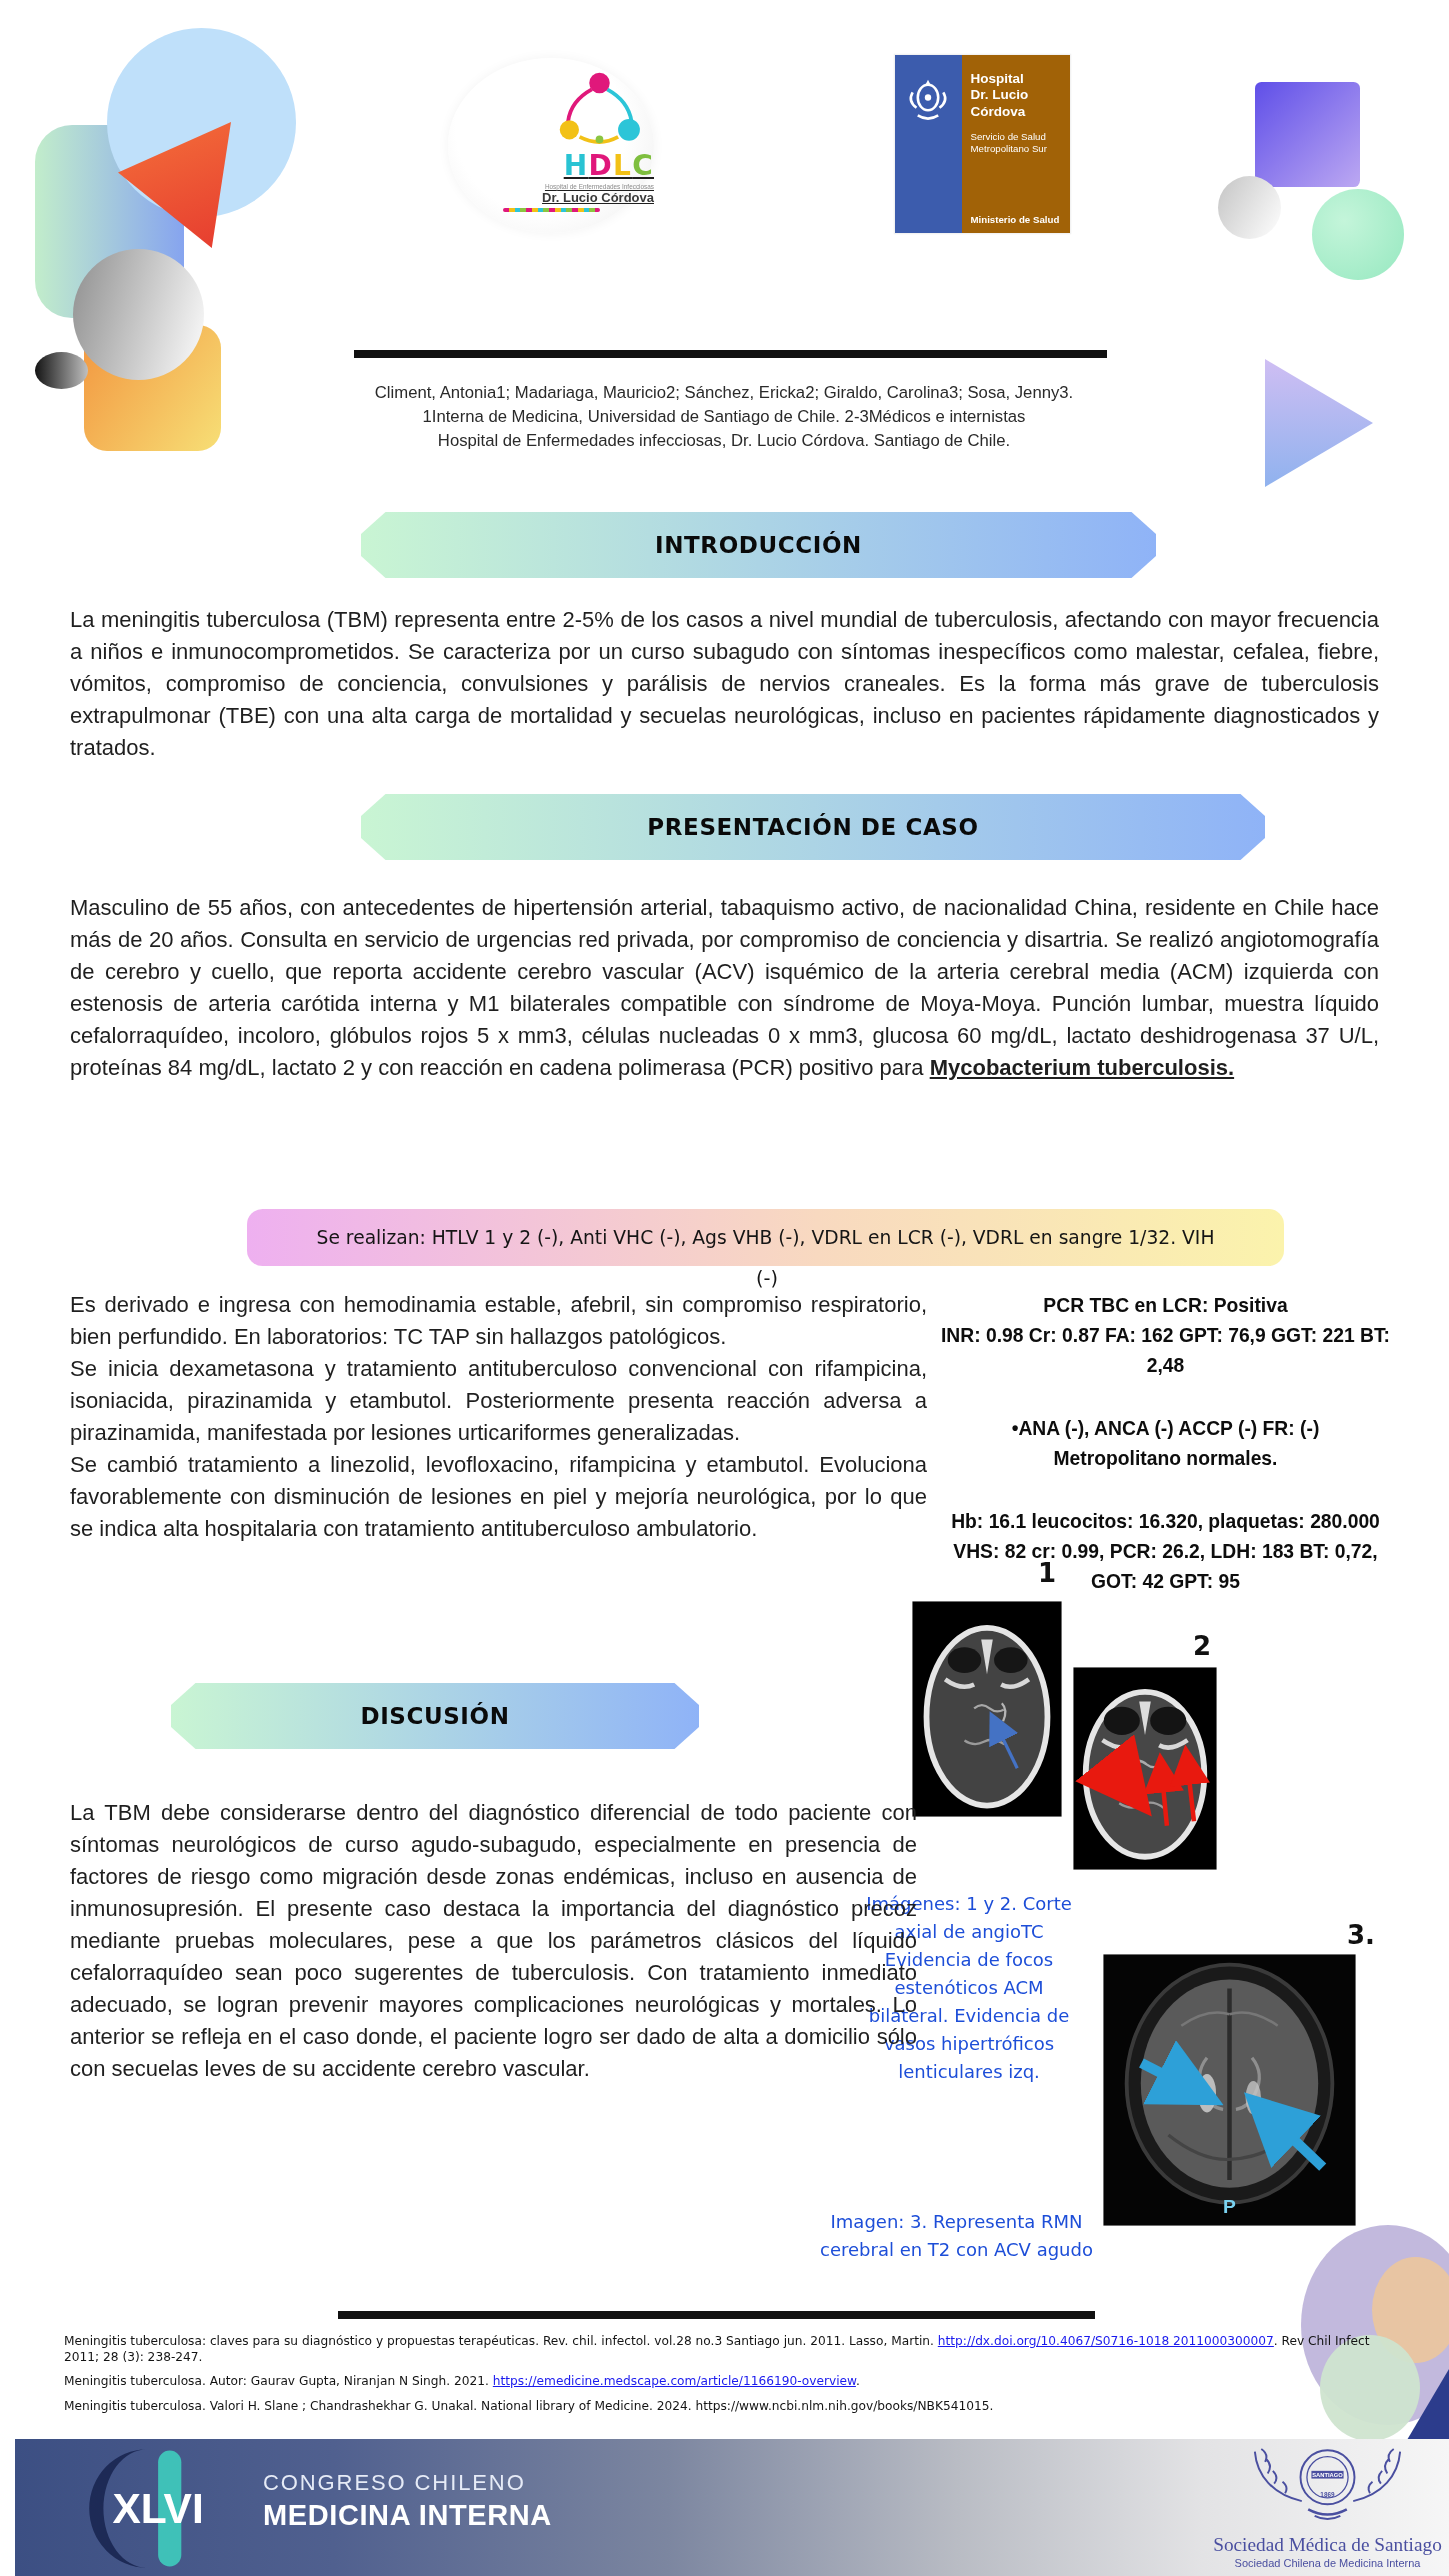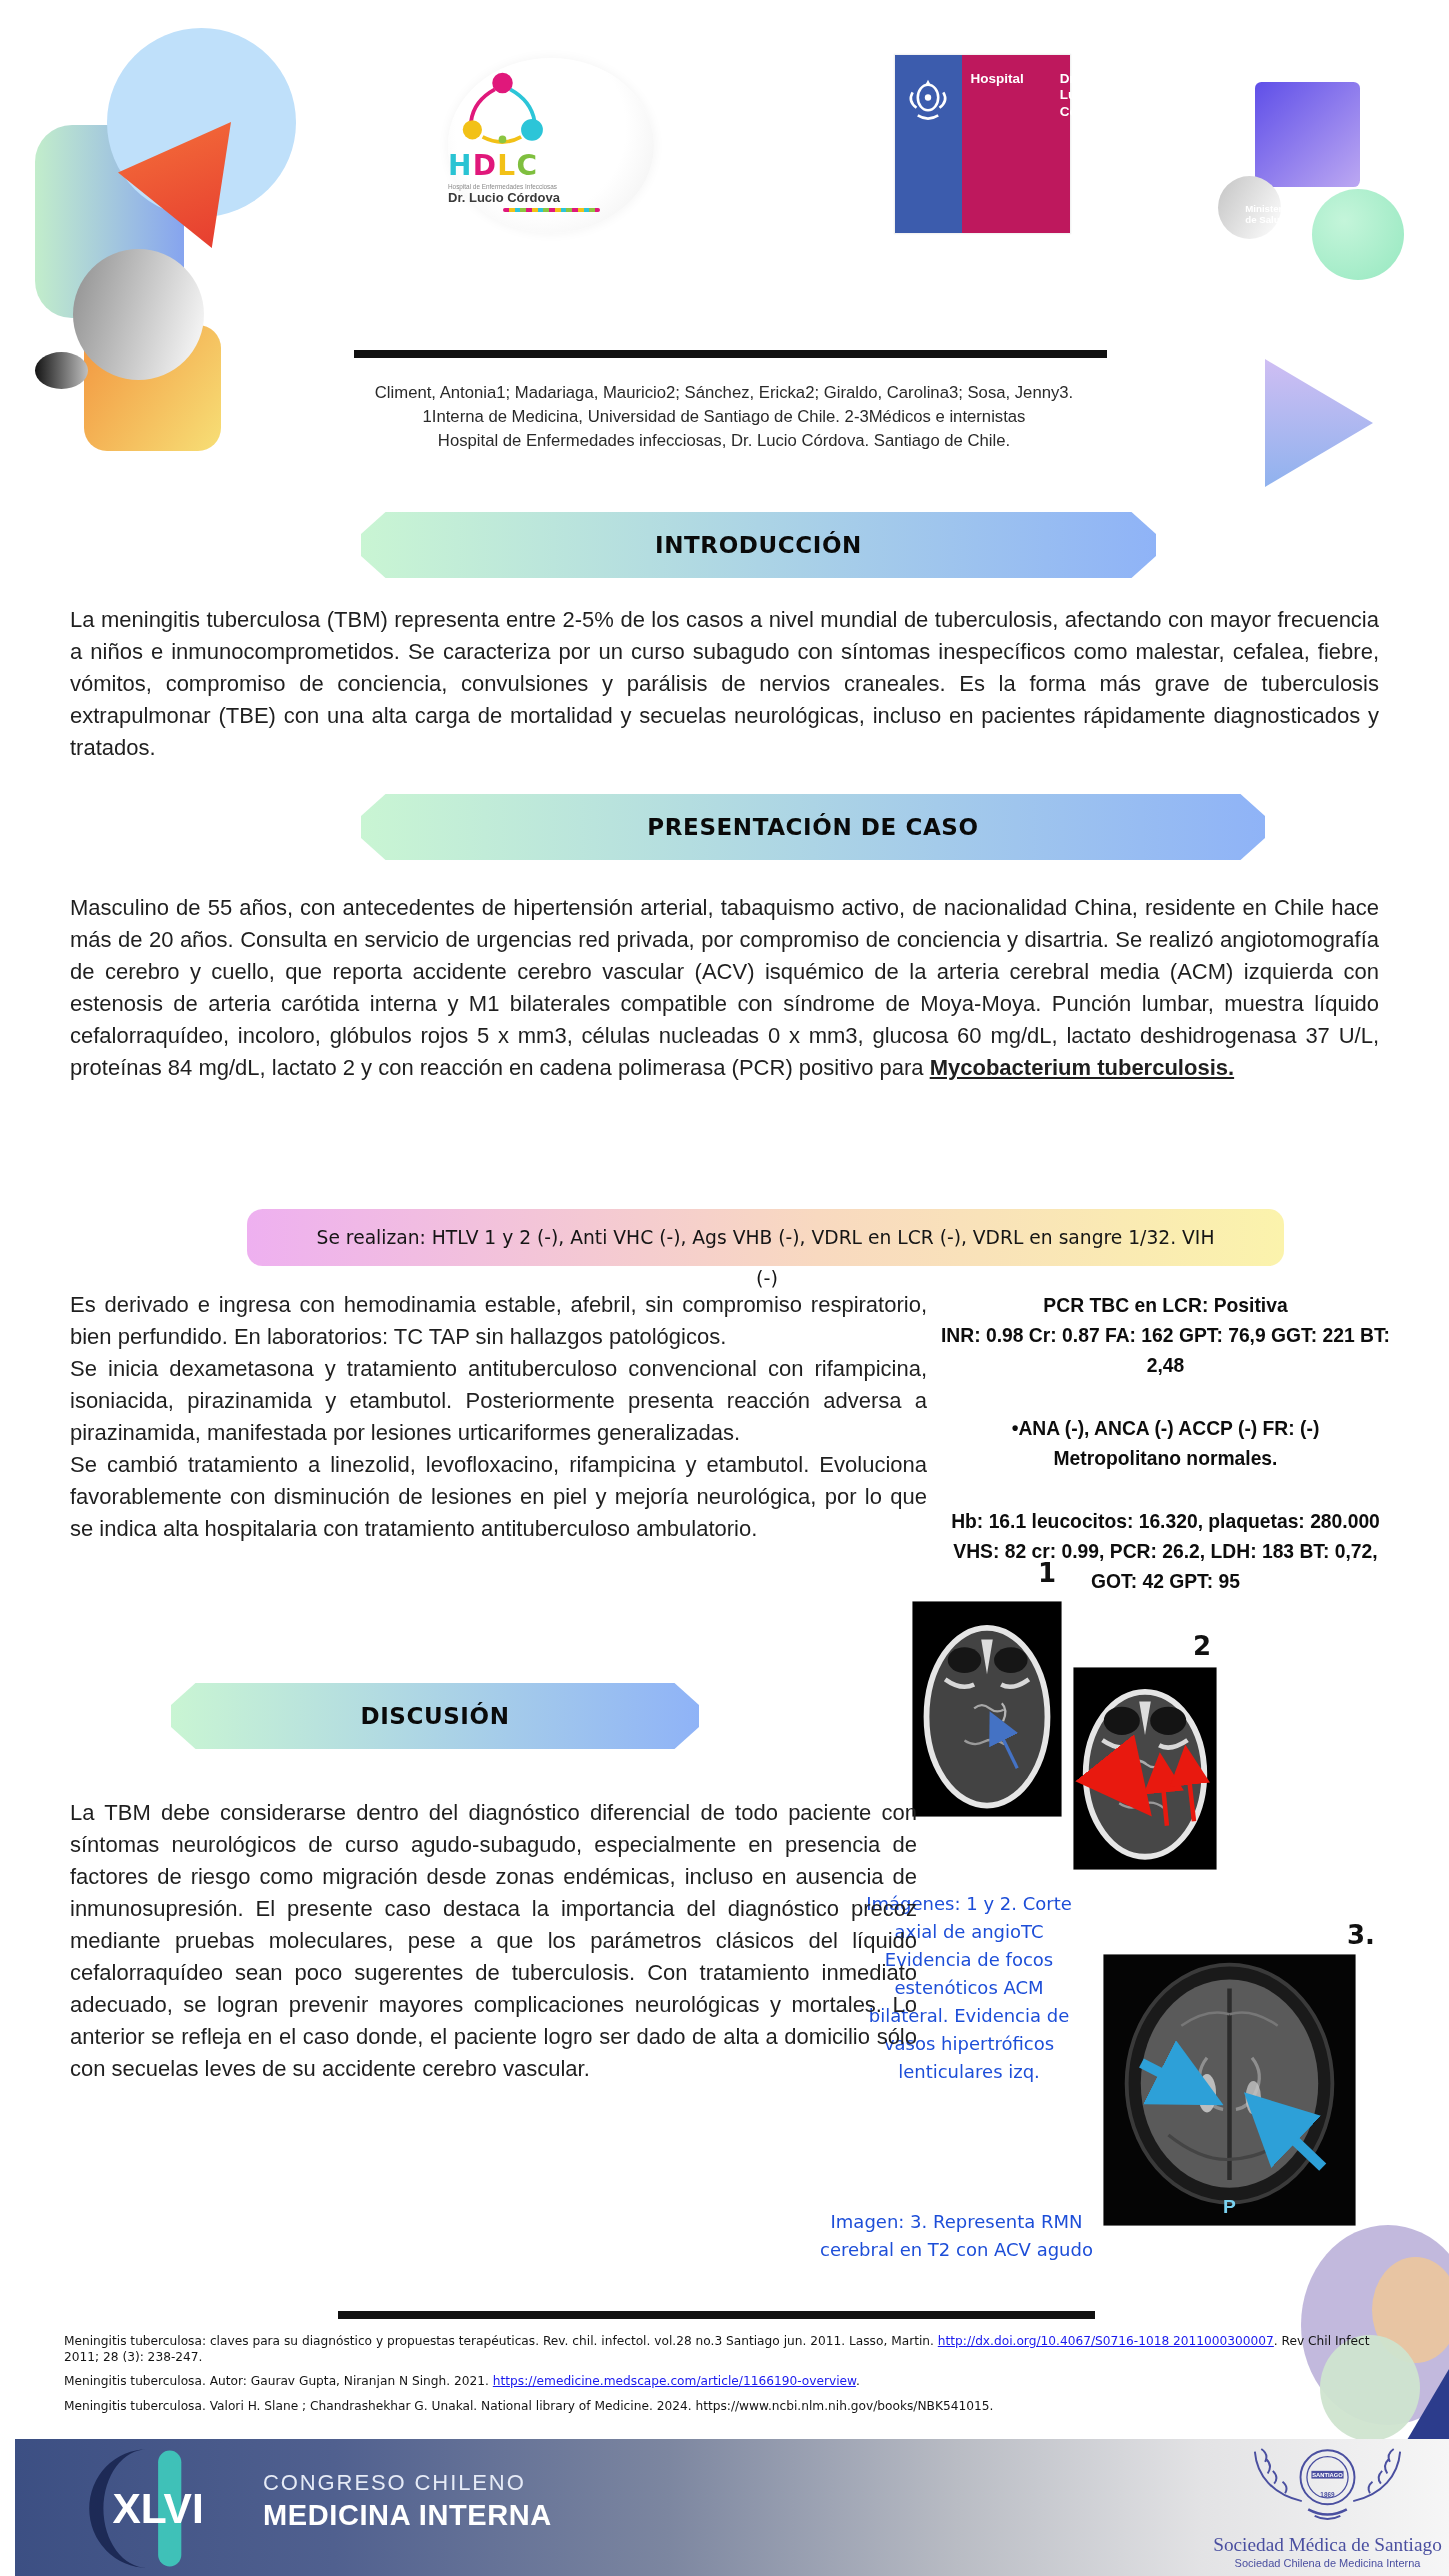--- a/index.html
+++ b/index.html
@@ -32,31 +32,31 @@
                 background:linear-gradient(180deg,#cfbef3,#8fb2ee);}
   .blob-purple{left:1301px;top:2225px;width:174px;height:200px;border-radius:50%;background:#b3a8d4;opacity:.8;}
   .blob-orange{left:1372px;top:2257px;width:87px;height:106px;border-radius:50%;background:#ecc79c;opacity:.9;}
   .blob-green{left:1320px;top:2335px;width:100px;height:106px;border-radius:50%;background:#cfe4cf;opacity:.95;}
   .tri-navy{left:1407px;top:2369px;width:42px;height:71px;
             clip-path:polygon(0 100%,100% 0,100% 100%);background:#2c3c8c;}
 
   
   .hdlc{left:448px;top:58px;width:206px;height:175px;border-radius:50%;z-index:2;
         background:radial-gradient(circle at 45% 40%,#ffffff 55%,#ececec);
-        box-shadow:0 0 11.6px rgba(0,0,0,0.05);text-align:left;}
+        box-shadow:0 0 11.6px rgba(0,0,0,0.05);text-align:right;text-decoration:underline;}
   .hdlc-word{font-family:"DejaVu Sans",sans-serif;font-weight:800;font-size:28px;letter-spacing:1.3px;margin-top:1.3px;}
   .hl-h{color:#29c3d3;} .hl-d{color:#e0187b;} .hl-l{color:#f2c117;} .hl-c{color:#7fbf3f;}
   .hdlc-tiny{font-size:6.4px;color:#8a8a8a;margin-top:1.3px;}
   .hdlc-name{font-size:13px;color:#3a3a3a;font-weight:600;}
   .hdlc-dots{width:97px;height:3.9px;margin:3.2px auto 0;border-radius:1.9px;
              background:repeating-linear-gradient(90deg,#e0187b 0 5.8px,#f2c117 5.8px 11.6px,#2cc5d8 11.6px 17.4px,#8bc541 17.4px 23px);}
   .minsal{left:895px;top:55px;width:175px;height:178px;display:flex;z-index:2;box-shadow:0 0 0 1.3px #f2f2f2;}
   .minsal-blue{width:38%;background:#3c5cad;display:flex;align-items:flex-start;justify-content:center;padding-top:18px;}
-  .minsal-red{width:62%;background:#be185d;color:#fff;padding:15.5px 7.7px 7.7px 9px;box-sizing:border-box;
-              display:flex;flex-direction:row;font-family:"Liberation Sans",sans-serif;gap:36px;}
+  .minsal-red{width:62%;background:#a16207;color:#fff;padding:15.5px 7.7px 7.7px 9px;box-sizing:border-box;
+              display:flex;flex-direction:column;font-family:"Liberation Sans",sans-serif;}
   .minsal-red .l1{font-size:13.5px;font-weight:700;line-height:16.7px;}
   .minsal-red .l2{font-size:9.7px;line-height:12.2px;margin-top:10.3px;}
   .minsal-red .l3{font-size:9.7px;font-weight:700;margin-top:auto;}
 
   
   .title{left:106px;top:256px;width:1236px;text-align:center;z-index:2;
          font-family:"DejaVu Sans",sans-serif;font-weight:800;font-size:27px;line-height:36px;color:#0a0a0a;
          letter-spacing:0px;}
   .title .t2{margin-top:15.5px;}
   .title-bar{left:354px;top:350px;width:753px;height:8.4px;background:#111;z-index:2;}

